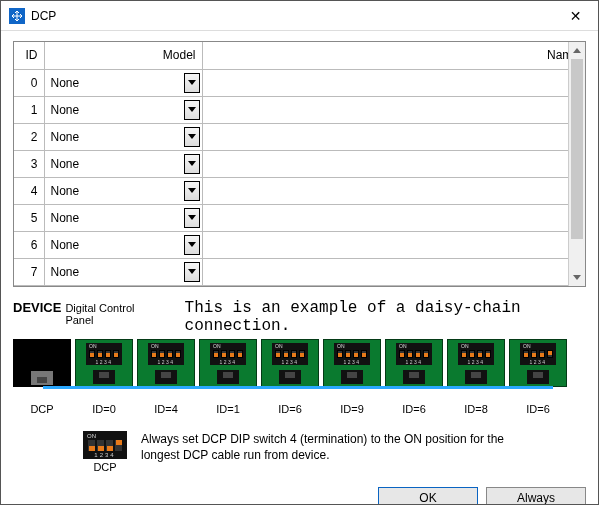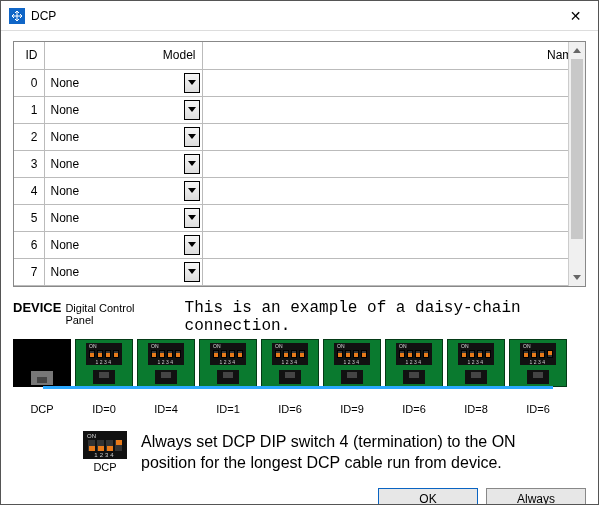--- a/index.html
+++ b/index.html
@@ -164,21 +164,21 @@
   .note .dipbig {
     width:44px;height:28px;background:#111;
     display:flex;flex-direction:column;align-items:center;padding:2px;
   }
   .note .dipbig .onlbl{ color:#ddd;font-size:6px;align-self:flex-start;margin-left:2px;}
   .note .dipbig .sws{display:flex;gap:2px;margin-top:1px;}
   .note .dipbig .sw{width:7px;height:11px;background:#333;display:flex;align-items:flex-end;justify-content:center;}
   .note .dipbig .sw.on{align-items:flex-start;}
   .note .dipbig .sw::after{content:"";width:6px;height:5px;background:#e87a1a;}
   .note .dipbig .nums{color:#ccc;font-size:6px;letter-spacing:2px;margin-top:1px;}
-  .note .notetext { font-size:16px; max-width:400px; line-height:1.35; }
+  .note .notetext { font-size:12px; max-width:400px; line-height:1.35; }
   .note .diplabel { text-align:center; font-size:11px; margin-top:2px;}
 
   
   .buttons { display:flex; justify-content:flex-end; gap:8px; margin-top:14px; }
   .btn {
     width:100px; height:23px;
     border:1px solid #888; background:#e7e7e7;
     font-size:12px;
     display:flex;align-items:center;justify-content:center;
     cursor:default;

